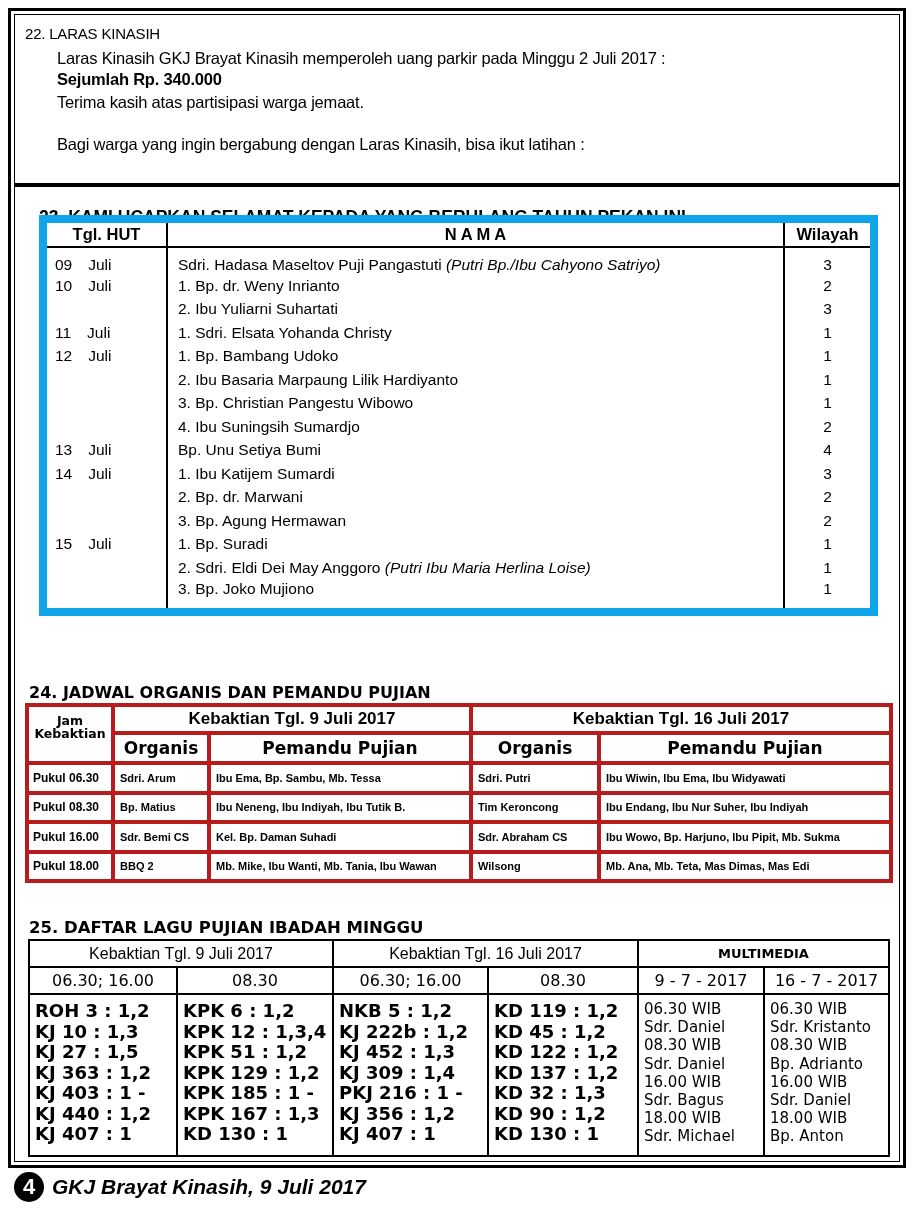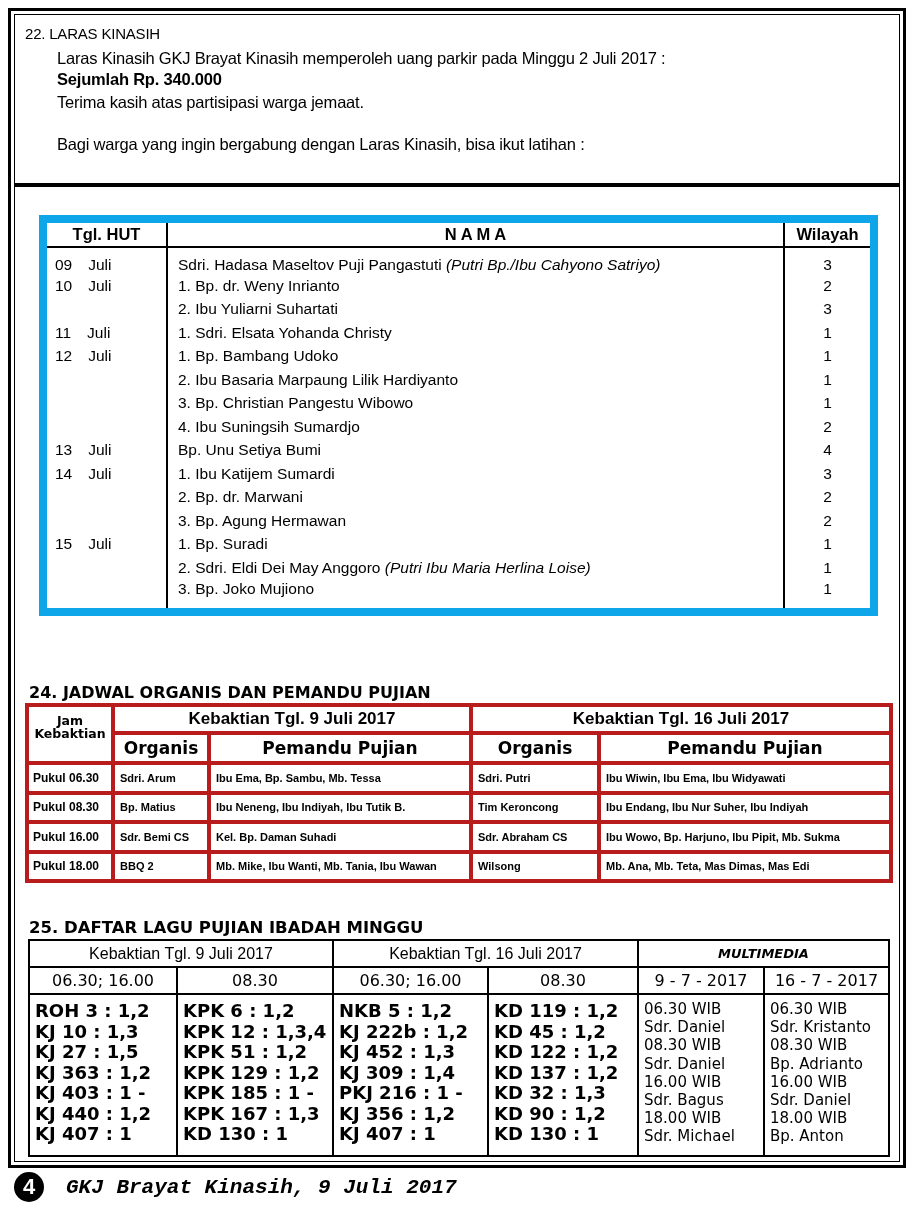--- a/index.html
+++ b/index.html
@@ -28,42 +28,43 @@
   .org td, .org th { border: 4px solid #b91c1c; padding: 0; }
   .org th.jam { font-size: 12.5px; font-weight: bold; font-family: "DejaVu Sans", sans-serif; width: 86px; line-height: 13px; }
   .org th.keb { font-size: 17px; height: 28px; font-weight: bold; }
   .org th.sub { font-size: 17px; height: 30px; font-weight: bold; font-family: "DejaVu Sans", sans-serif; }
   .org td { height: 29.5px; font-weight: bold; padding-left: 5px; white-space: nowrap; font-size: 11px; }
   .org td.jamcell { font-size: 12px; padding-left: 4px; }
   
   .lagu { left: 13px; top: 924px; width: 862px; border: 2px solid #000; }
   .lagu td, .lagu th { border: 2px solid #000; padding: 0; }
   .lagu th.keb { font-size: 16px; font-weight: normal; height: 27px; }
-  .lagu th.mm { font-size: 13px; font-weight: bold; font-family: "DejaVu Sans", sans-serif; font-style: italic; }
+  .lagu th.mm { font-size: 13px; font-weight: bold; font-family: "DejaVu Sans", sans-serif; }
   .lagu th.time { font-size: 16px; font-weight: normal; height: 27px; font-family: "DejaVu Sans", sans-serif; }
   .lagu td.songs { vertical-align: top; font-weight: bold; font-size: 18px; font-family: "DejaVu Sans", sans-serif; padding: 6px 0 10px 5px; line-height: 20.5px; white-space: nowrap; }
   .lagu td.mmcell { vertical-align: top; font-size: 15px; font-family: "DejaVu Sans", sans-serif; padding: 5px 0 6px 5px; line-height: 18.2px; white-space: nowrap; }
   .footer { position: absolute; left: 14px; top: 1172px; height: 30px; display: flex; align-items: center; }
   .page-num { width: 30px; height: 30px; border-radius: 50%; background: #000; color: #fff; font-weight: bold; font-size: 22px; display: flex; align-items: center; justify-content: center; }
-  .footer-text { margin-left: 22px; font-family: Liberation Mono, monospace; font-style: italic; font-weight: bold; font-size: 21px; }
+  .footer-text { margin-left: 8px; font-family: Liberation Sans, sans-serif; font-style: italic; font-weight: bold; font-size: 21px; }
 </style>
 </head>
 <body>
 
 <div class="frame">
   <div class="frame-inner">
 
     <div class="sec22">
       <div class="head">22. LARAS KINASIH</div>
       <div class="line" style="top:34px">Laras Kinasih GKJ Brayat Kinasih memperoleh uang parkir pada Minggu 2 Juli 2017 :</div>
       <div class="line bold" style="top:55px">Sejumlah Rp. 340.000</div>
       <div class="line" style="top:78px">Terima kasih atas partisipasi warga jemaat.</div>
       <div class="line" style="top:120px">Bagi warga yang ingin bergabung dengan Laras Kinasih, bisa ikut latihan :</div>
     </div>
 
+    <div class="sec-title" style="left:24px; top:192px; font-size:17.5px;">23. KAMI UCAPKAN SELAMAT KEPADA YANG BERULANG TAHUN PEKAN INI</div>
     <table class="ut">
       <thead>
         <tr>
           <th style="width:124px">Tgl. HUT</th>
           <th>N A M A</th>
           <th style="width:90px">Wilayah</th>
         </tr>
       </thead>
       <tbody id="ut-body">
           <tr class="first">

